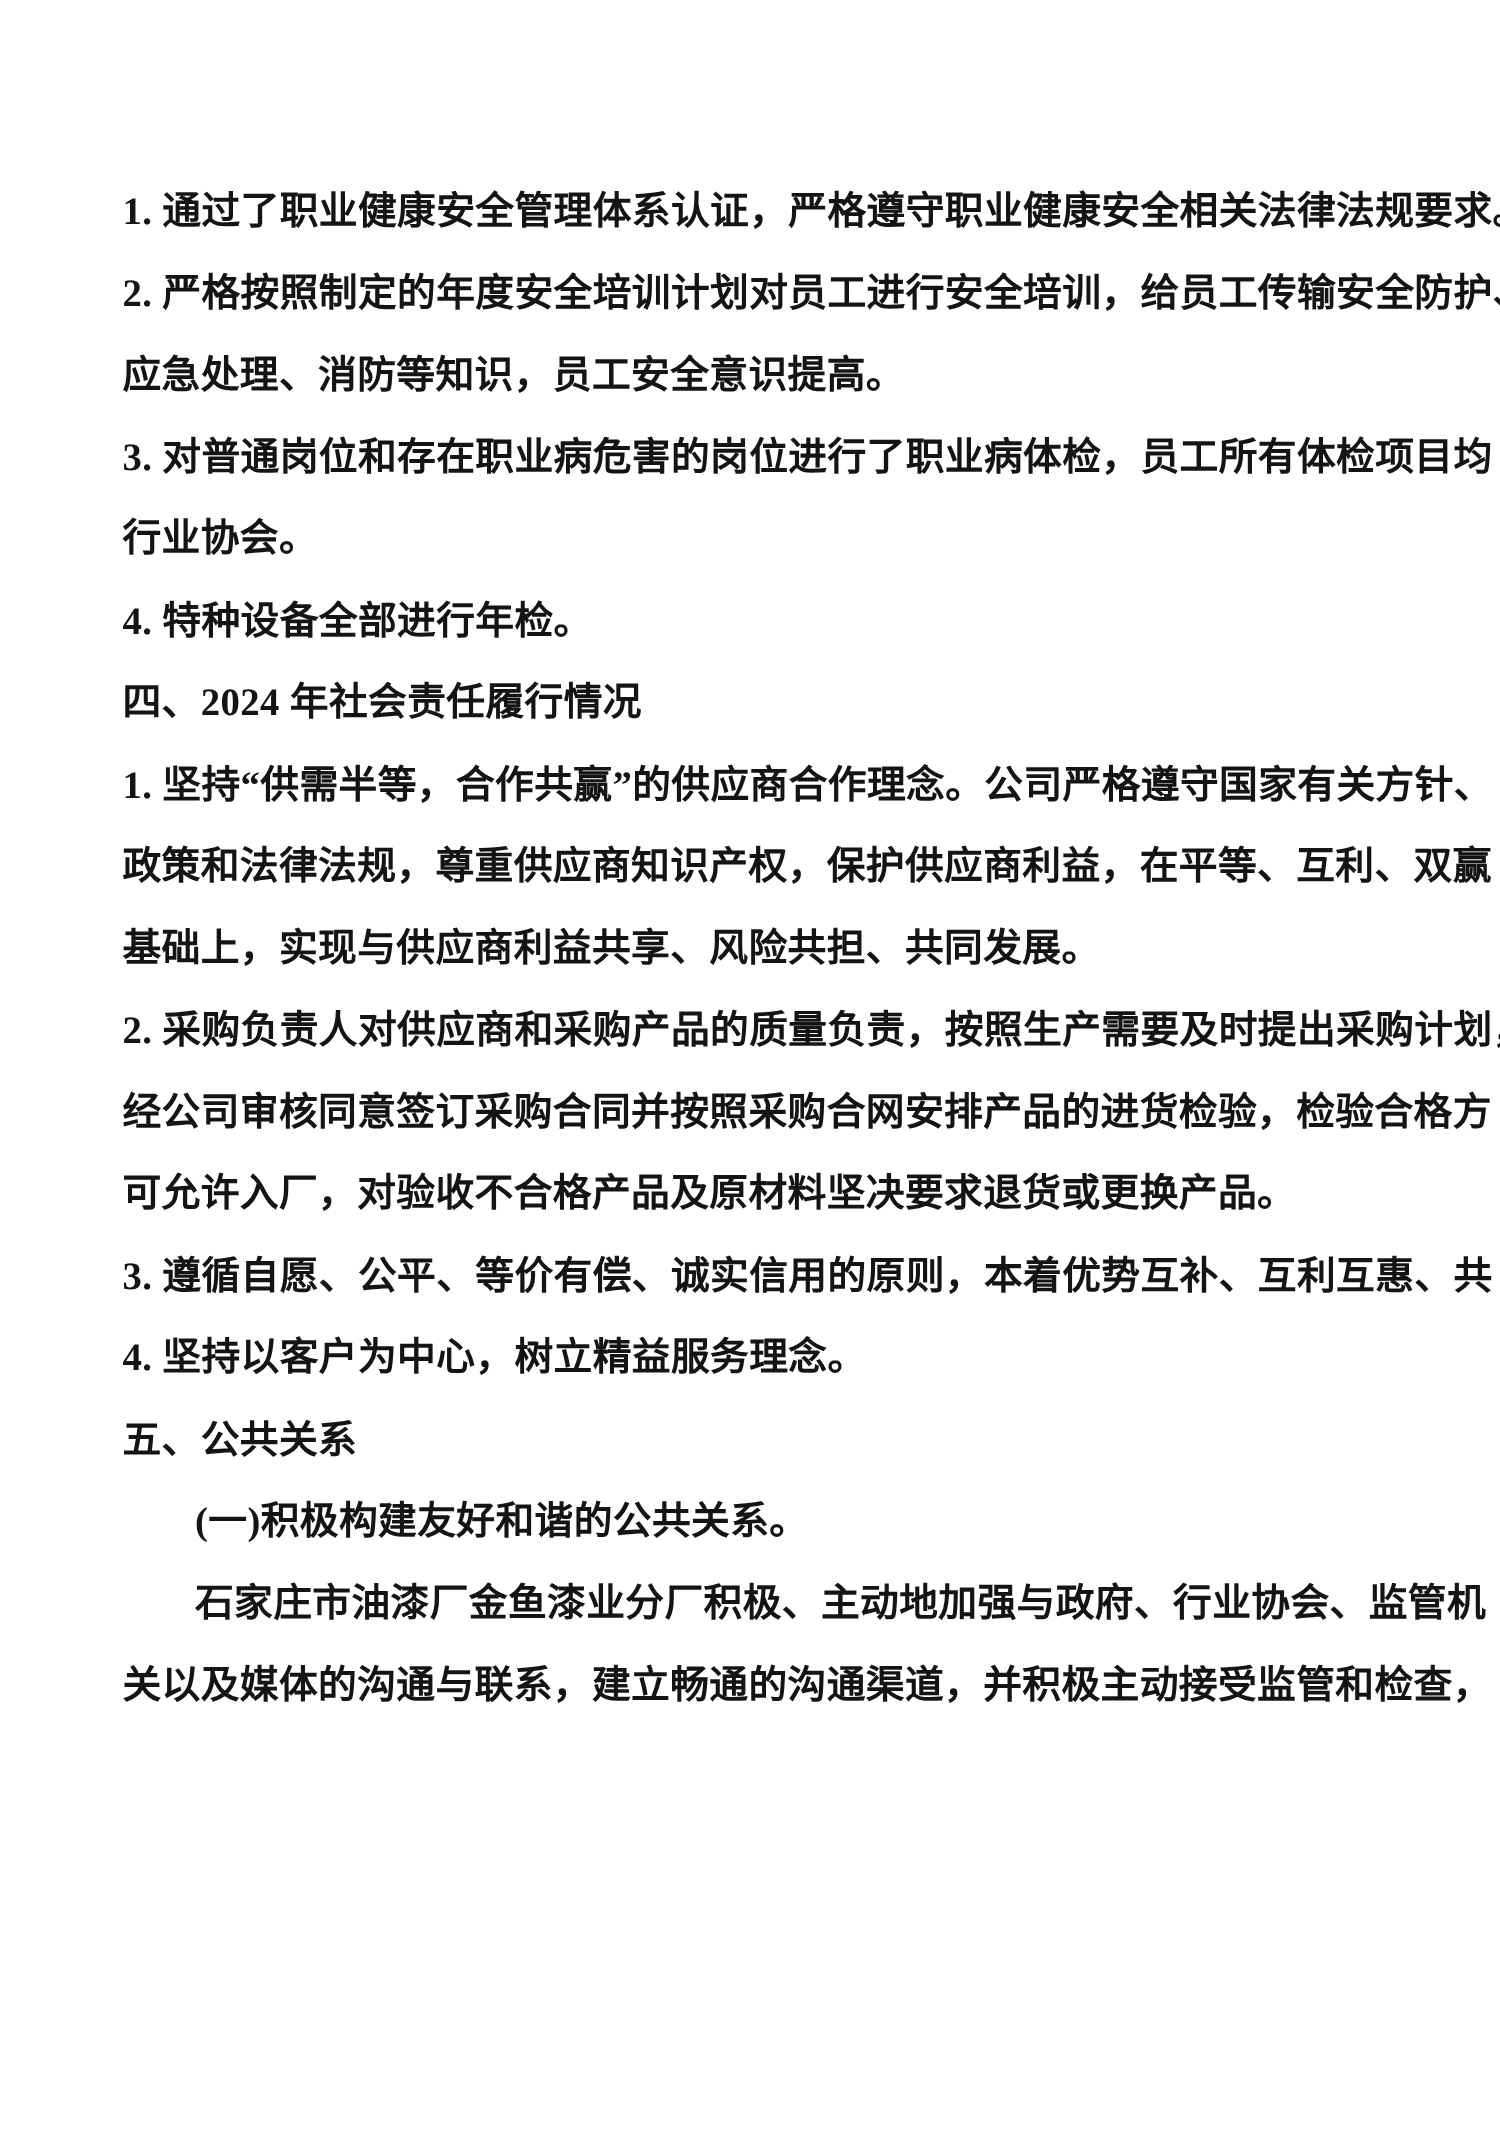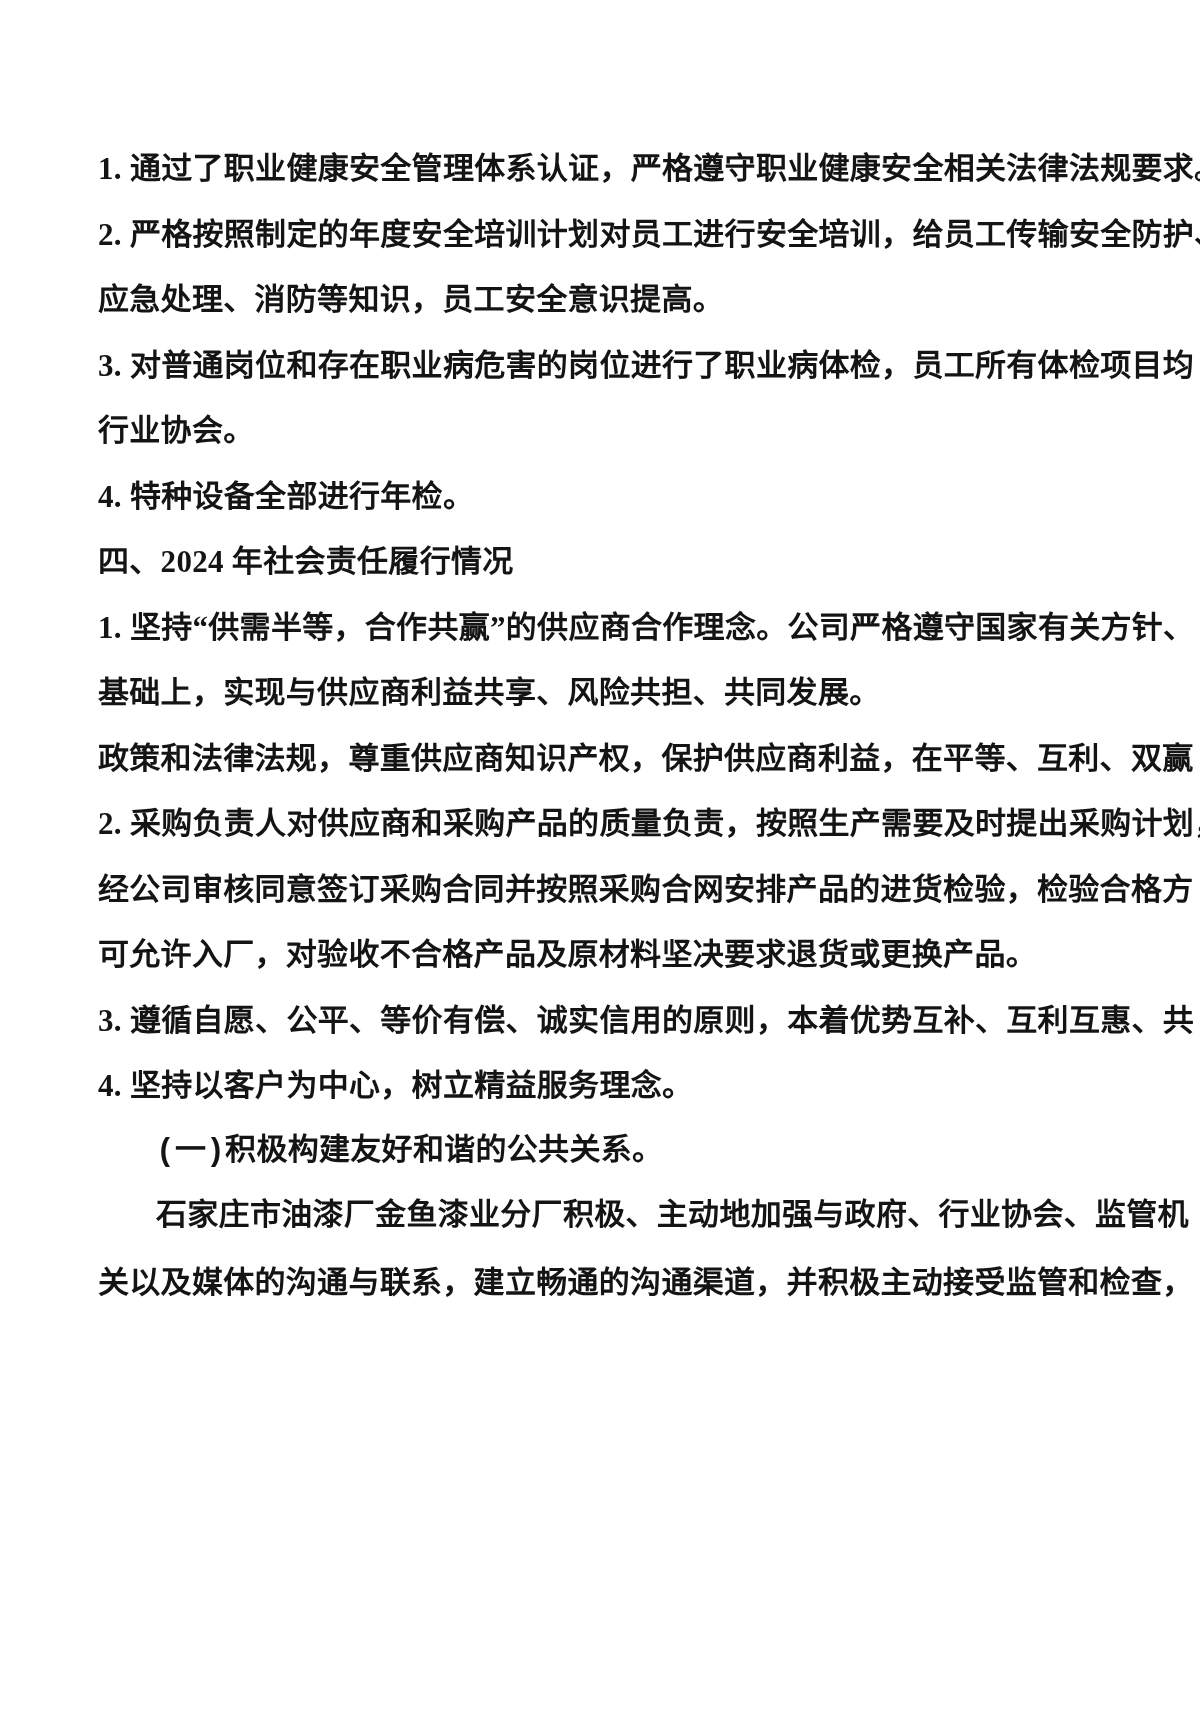--- a/index.html
+++ b/index.html
@@ -24,40 +24,40 @@
     height: 65.5px;
     line-height: 65.5px;
     font-size: 31px;
     font-weight: 600;
     letter-spacing: 0.3px;
     white-space: nowrap;
     -webkit-font-smoothing: antialiased;
   }
   .line.indent {
     padding-left: 58px;
-    font-family: Liberation Mono, monospace;
   }
 </style>
 </head>
 <body>
 
 <div class="page">
   <div class="doc">
     <div class="line">1. 通过了职业健康安全管理体系认证，严格遵守职业健康安全相关法律法规要求。</div>
     <div class="line">2. 严格按照制定的年度安全培训计划对员工进行安全培训，给员工传输安全防护、</div>
     <div class="line">应急处理、消防等知识，员工安全意识提高。</div>
     <div class="line">3. 对普通岗位和存在职业病危害的岗位进行了职业病体检，员工所有体检项目均</div>
     <div class="line">行业协会。</div>
     <div class="line">4. 特种设备全部进行年检。</div>
     <div class="line">四、2024 年社会责任履行情况</div>
     <div class="line">1. 坚持“供需半等，合作共赢”的供应商合作理念。公司严格遵守国家有关方针、</div>
+    <div class="line">政策和法律法规，尊重供应商知识产权，保护供应商利益，在平等、互利、双赢</div>
     <div class="line">基础上，实现与供应商利益共享、风险共担、共同发展。</div>
-    <div class="line">政策和法律法规，尊重供应商知识产权，保护供应商利益，在平等、互利、双赢</div>
     <div class="line">2. 采购负责人对供应商和采购产品的质量负责，按照生产需要及时提出采购计划，</div>
     <div class="line">经公司审核同意签订采购合同并按照采购合网安排产品的进货检验，检验合格方</div>
     <div class="line">可允许入厂，对验收不合格产品及原材料坚决要求退货或更换产品。</div>
     <div class="line">3. 遵循自愿、公平、等价有偿、诚实信用的原则，本着优势互补、互利互惠、共</div>
     <div class="line">4. 坚持以客户为中心，树立精益服务理念。</div>
+    <div class="line">五、公共关系</div>
     <div class="line indent">(一)积极构建友好和谐的公共关系。</div>
     <div class="line indent">石家庄市油漆厂金鱼漆业分厂积极、主动地加强与政府、行业协会、监管机</div>
     <div class="line">关以及媒体的沟通与联系，建立畅通的沟通渠道，并积极主动接受监管和检查，</div>
   </div>
 </div>
 
 </body></html>

